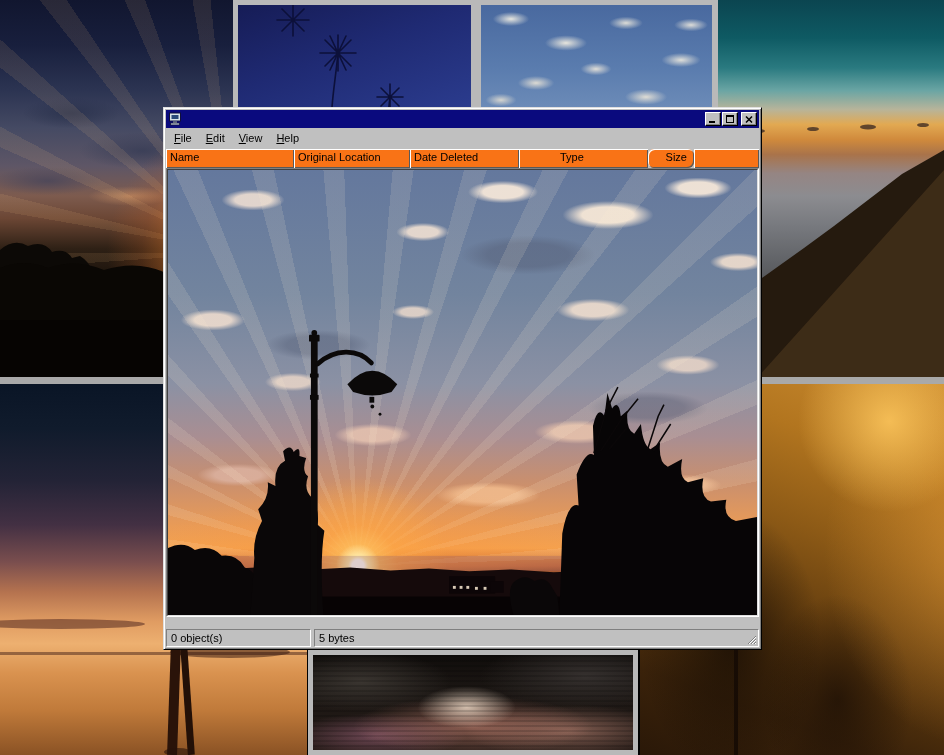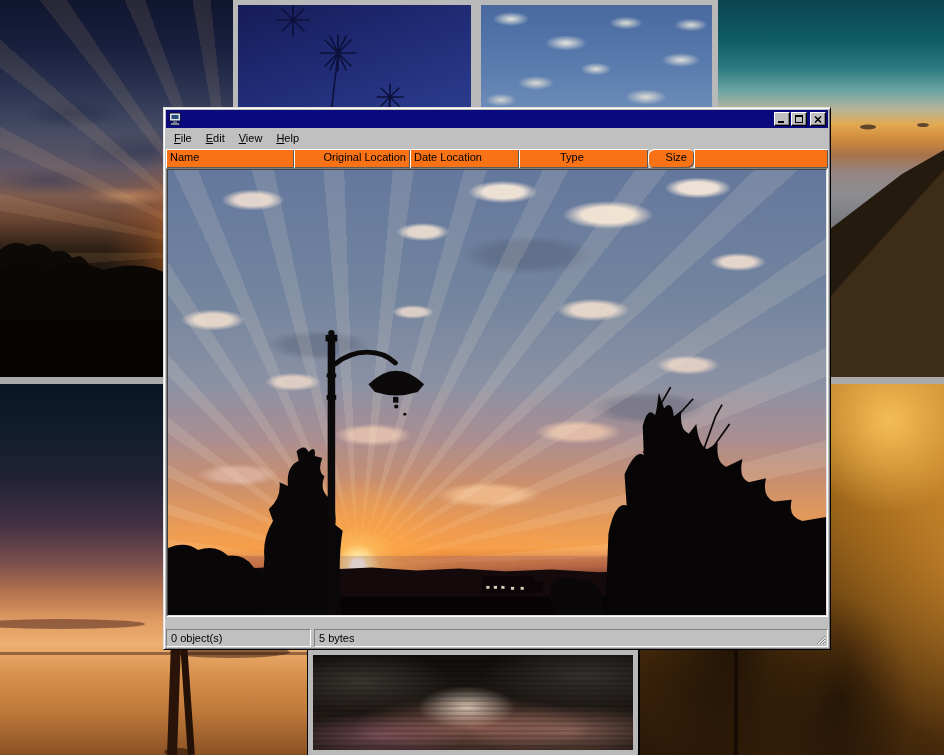--- a/index.html
+++ b/index.html
@@ -73,21 +73,21 @@
       radial-gradient(ellipse 160px 40px at 50% 75%, rgba(228,150,130,.55), transparent 75%),
       radial-gradient(ellipse 120px 30px at 20% 85%, rgba(190,120,150,.5), transparent 75%),
       radial-gradient(ellipse 140px 35px at 80% 80%, rgba(225,160,140,.5), transparent 75%),
       radial-gradient(ellipse 120px 40px at 15% 28%, rgba(60,55,50,.95), transparent 75%),
       radial-gradient(ellipse 140px 45px at 85% 22%, rgba(55,50,48,.95), transparent 75%),
       linear-gradient(180deg,#100d0b 0%,#1c1714 40%,#241a16 100%);
   }
 
   
   #win{
-    position:absolute;left:163px;top:107px;width:668px;height:543px;
+    position:absolute;left:163px;top:107px;width:599px;height:543px;
     background:#c0c0c0;
     border:1px solid;border-color:#dfdfdf #000 #000 #dfdfdf;
     box-shadow:inset 1px 1px #fff, inset -1px -1px #808080;
     padding:2px;box-sizing:border-box;
     display:flex;flex-direction:column;
     font-size:11px;color:#000;
   }
   #titlebar{
     height:18px;flex:none;background:#0a0a7e;
     display:flex;align-items:center;padding:0 2px;
@@ -106,21 +106,21 @@
   .g-max{width:8px;height:8px;box-sizing:border-box;border:1px solid #000;border-top-width:2px;}
   #menubar{height:21px;flex:none;display:flex;align-items:center;padding-left:1px;}
   .menu-item{padding:3px 7px 4px 7px;cursor:default;}
   .menu-item u{text-decoration:underline;}
   #headerrow{height:19px;flex:none;display:flex;background:#c0c0c0;}
   .hcell{
     box-sizing:border-box;height:19px;line-height:17px;padding:0 4px;
     background:#f97316;overflow:hidden;white-space:nowrap;
     box-shadow:inset 1px 1px #fff, inset -1px -1px #5a5a5a;
   }
-  .hc0{width:128px;} .hc1{width:116px;text-align:right;} .hc2{width:109px;} .hc3{width:129px;padding-left:41px;}
+  .hc0{width:128px;} .hc1{width:116px;} .hc2{width:109px;} .hc3{width:129px;padding-left:41px;}
   .hc4{width:46px;text-align:right;padding-right:7px;border-radius:6px;} .hc5{flex:1;}
   #client{
     flex:1;border:1px solid;border-color:#808080 #fff #fff #808080;box-sizing:border-box;
   }
   #client-in{
     width:100%;height:100%;box-sizing:border-box;
     border:1px solid;border-color:#404040 #dfdfdf #dfdfdf #404040;
     position:relative;background:#000;overflow:hidden;
   }
   #photo-sky{
@@ -238,21 +238,21 @@
   <div id="menubar">
     <span class="menu-item"><u>F</u>ile</span>
     <span class="menu-item"><u>E</u>dit</span>
     <span class="menu-item"><u>V</u>iew</span>
     <span class="menu-item"><u>H</u>elp</span>
   </div>
 
   <div id="headerrow">
     <span class="hcell hc0">Name</span>
     <span class="hcell hc1">Original Location</span>
-    <span class="hcell hc2">Date Location</span>
+    <span class="hcell hc2">Date Deleted</span>
     <span class="hcell hc3">Type</span>
     <span class="hcell hc4">Size</span>
     <span class="hcell hc5"></span>
   </div>
 
   <div id="client">
     <div id="client-in">
       <div id="photo-sky"></div>
       <svg id="photo-sil" viewBox="0 0 614 459" preserveAspectRatio="none">
 

